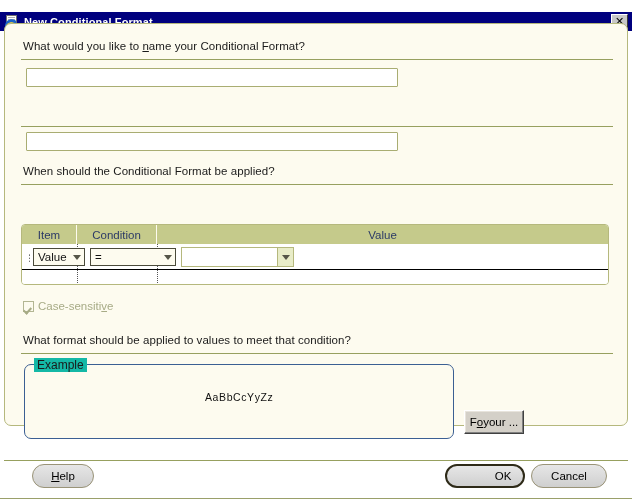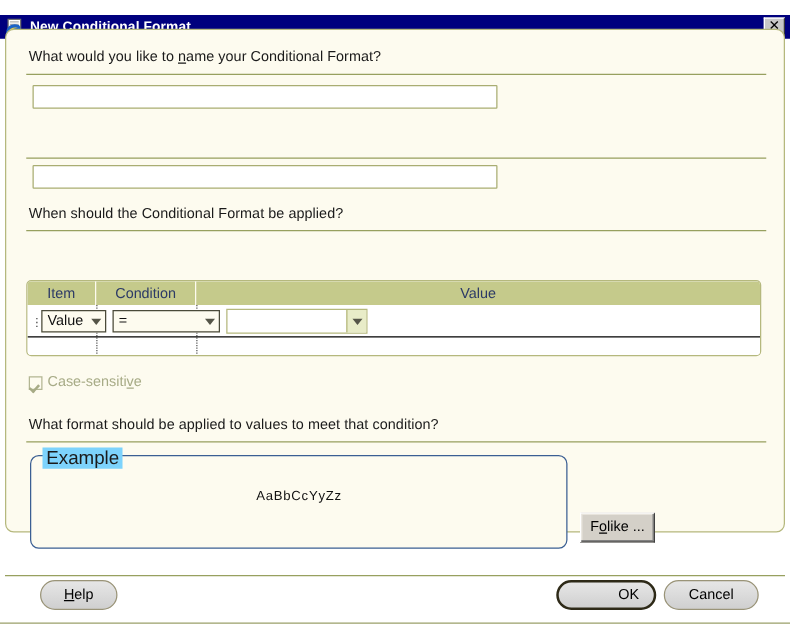--- a/index.html
+++ b/index.html
@@ -253,23 +253,23 @@
     position: absolute;
     border: 1px solid #3b5f93;
     border-radius: 7px;
     box-sizing: border-box;
     background: #fdfbef;
   }
   .group-title {
     position: absolute;
     top: -7px;
     left: 9px;
-    background: #7dd3fc;
+    background: #14b8a6;
     padding: 0 3px;
-    font-size: 15px;
+    font-size: 12px;
     color: #1a1a1a;
     white-space: nowrap;
     text-align: center;
   }
   .sample {
     position: absolute;
     font-size: 10.5px;
     color: #111111;
     letter-spacing: 0.6px;
     white-space: nowrap;
@@ -422,21 +422,21 @@
 
     <div class="lbl" style="left:18px; top:310px;">What format should be applied to values to meet that condition?</div>
     <div class="rule" style="left:16px; top:329px; width:592px;"></div>
 
     <div class="groupbox" style="left:19px; top:340px; width:430px; height:75px;">
       <span class="group-title">Example</span>
       <span class="sample" style="left:180px; top:26px;">AaBbCcYyZz</span>
     </div>
 
     <div class="btn3d" style="left:459px; top:386px; width:60px; height:24px;">
-      <span><span>F</span><u>o</u><span>like ...</span></span>
+      <span><span>F</span><u>o</u><span>your ...</span></span>
     </div>
   </div>
 
   <div class="footer-rule" style="top:460px;"></div>
 
   <div class="pill" style="left:32px; top:464px; width:62px;">
     <span><u>H</u><span>elp</span></span>
   </div>
 
   <div class="pill default" style="left:445px; top:464px; width:80px;">

